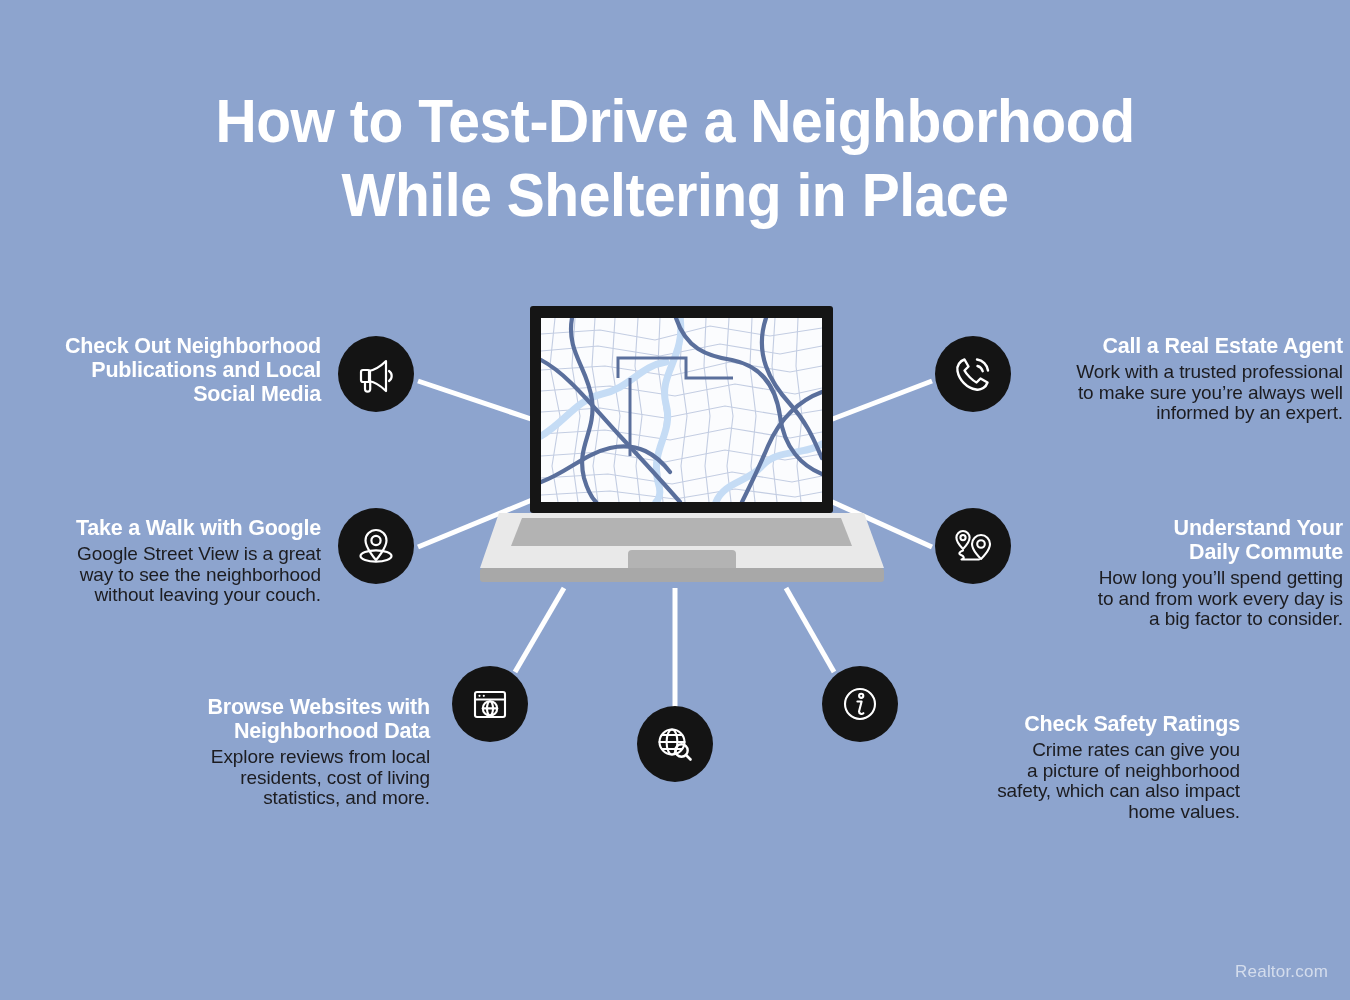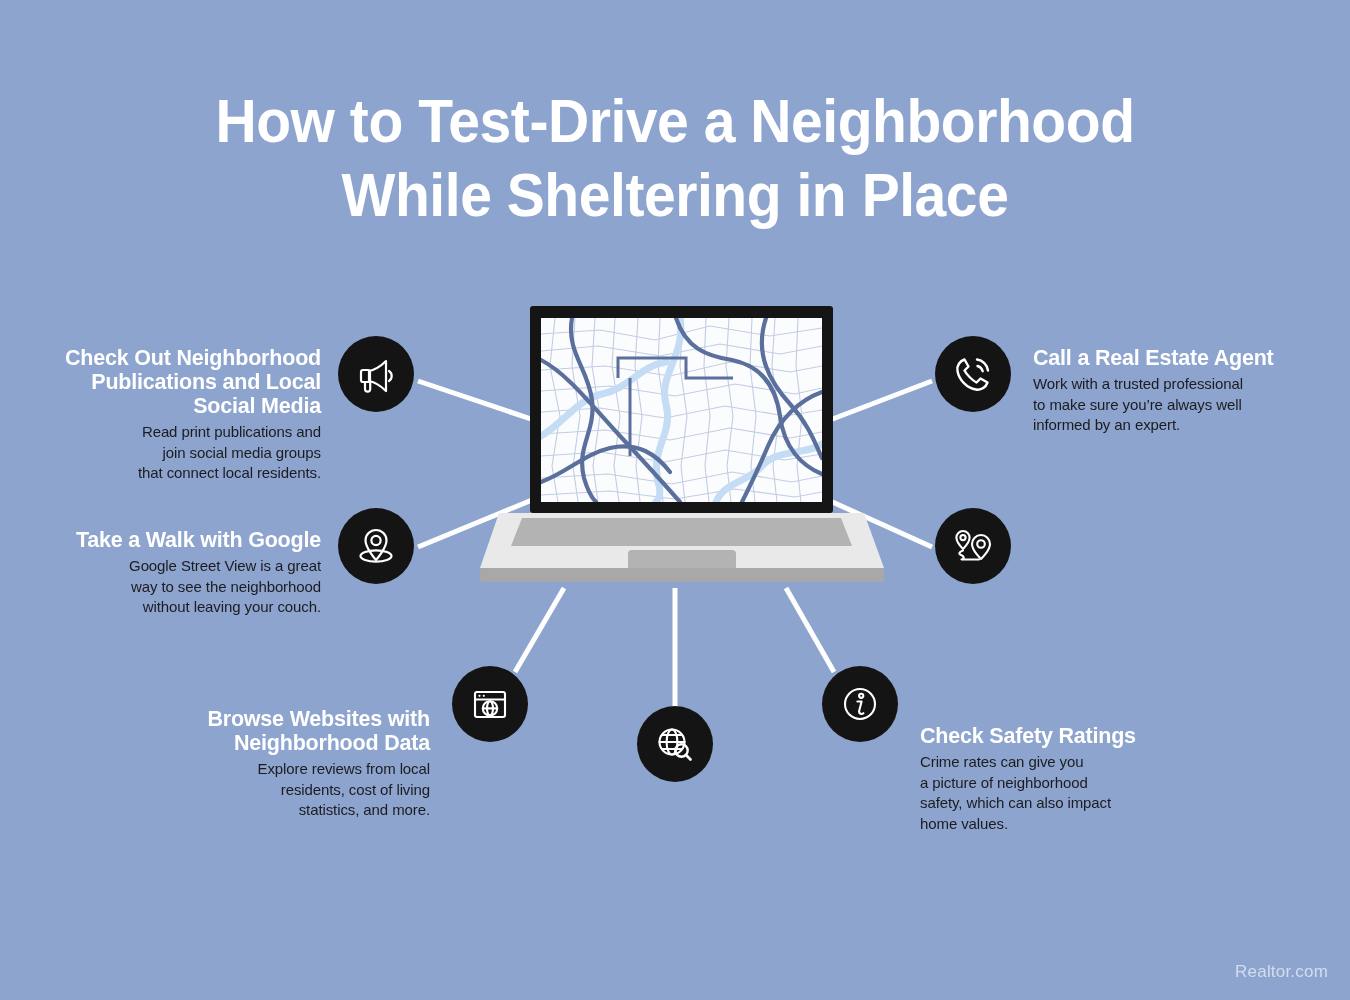--- a/index.html
+++ b/index.html
@@ -69,38 +69,38 @@
     align-items: center;
     justify-content: center;
   }
   .icon-badge svg { display: block; }
 
   
   .block {
     position: absolute;
   }
   .block h3 {
-    margin: 12px 0 4px 0;
+    margin: 0 0 4px 0;
     color: #ffffff;
     font-weight: bold;
     font-size: 21.5px;
     line-height: 24px;
     letter-spacing: -0.2px;
     white-space: pre-line;
   }
   .block p {
     margin: 0;
     color: #1c1c20;
-    font-size: 15px;
+    font-size: 19px;
     line-height: 20.5px;
     letter-spacing: -0.1px;
     white-space: pre-line;
   }
   .align-right { text-align: right; }
-  .align-left  { text-align: left; }
+  .align-left  { text-align: right; }
   .align-center{ text-align: center; }
 
   
   .footer {
     position: absolute;
     right: 22px;
     bottom: 18px;
     color: rgba(255,255,255,0.62);
     font-size: 17px;
     letter-spacing: 0.2px;
@@ -273,23 +273,20 @@
         <circle cx="31" cy="21" r="3.8"></circle>
         <path d="M13 27.5 C9.5 28.5, 8 31, 11 32 C14 33, 15 35.5, 11.5 36.5 L29 36.5"></path>
       </svg>
     </span>
   </div>
 
   <div class="block align-right" style="left:16px; top:334px; width:305px;">
     <h3>Check Out Neighborhood
 Publications and Local
 Social Media</h3>
-    <p>Read print publications and
-join social media groups
-that connect local residents.</p>
   </div>
 
   <div class="block align-right" style="left:16px; top:516px; width:305px;">
     <h3>Take a Walk with Google</h3>
     <p>Google Street View is a great
 way to see the neighborhood
 without leaving your couch.</p>
   </div>
 
   <div class="block align-right" style="left:130px; top:695px; width:300px;">
@@ -309,16 +306,23 @@
 home values.</p>
   </div>
 
   <div class="block align-left" style="left:1033px; top:334px; width:310px;">
     <h3>Call a Real Estate Agent</h3>
     <p>Work with a trusted professional
 to make sure you’re always well
 informed by an expert.</p>
   </div>
 
+  <div class="block align-left" style="left:1033px; top:516px; width:310px;">
+    <h3>Understand Your
+Daily Commute</h3>
+    <p>How long you’ll spend getting
+to and from work every day is
+a big factor to consider.</p>
+  </div>
 
   <div class="footer">Realtor.com</div>
 
 </div>
 
 </body></html>

